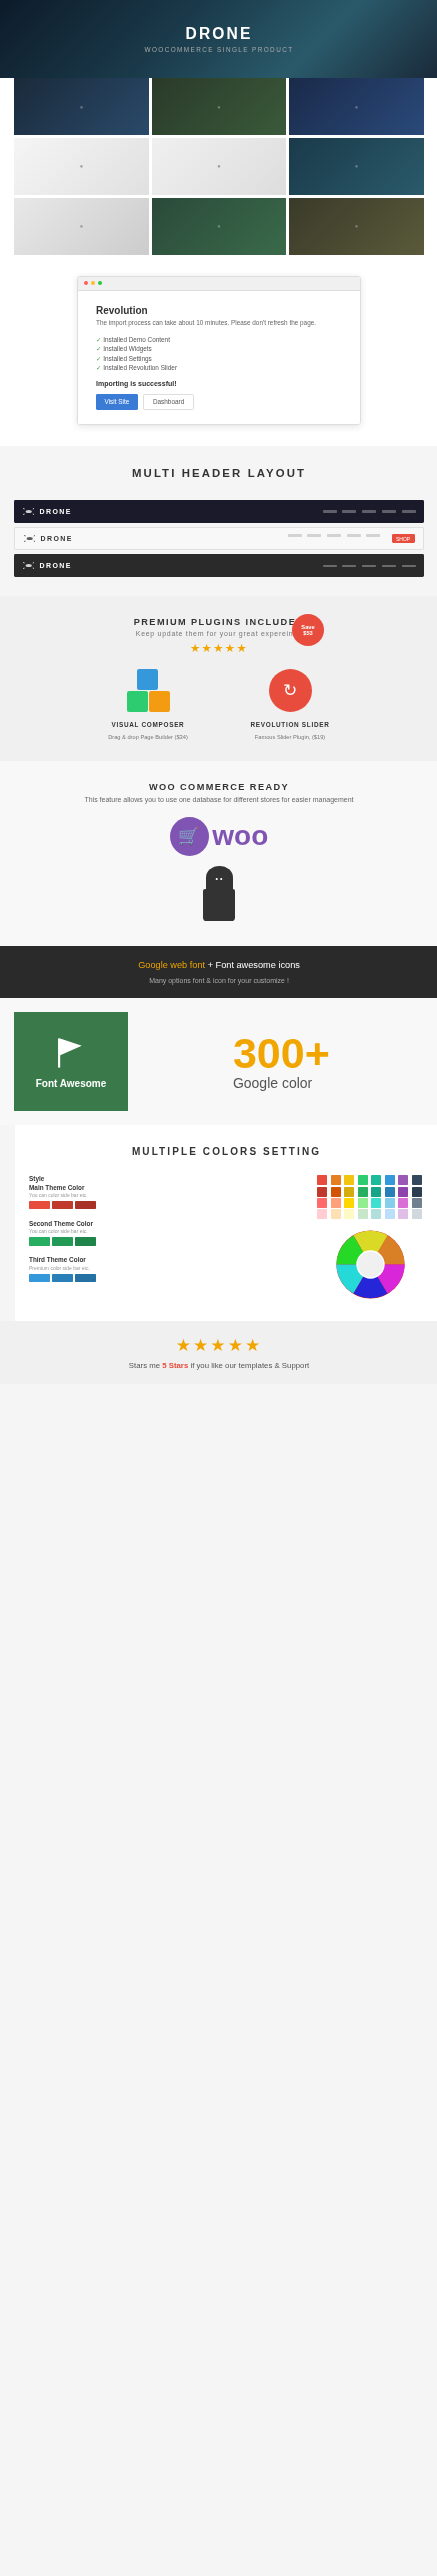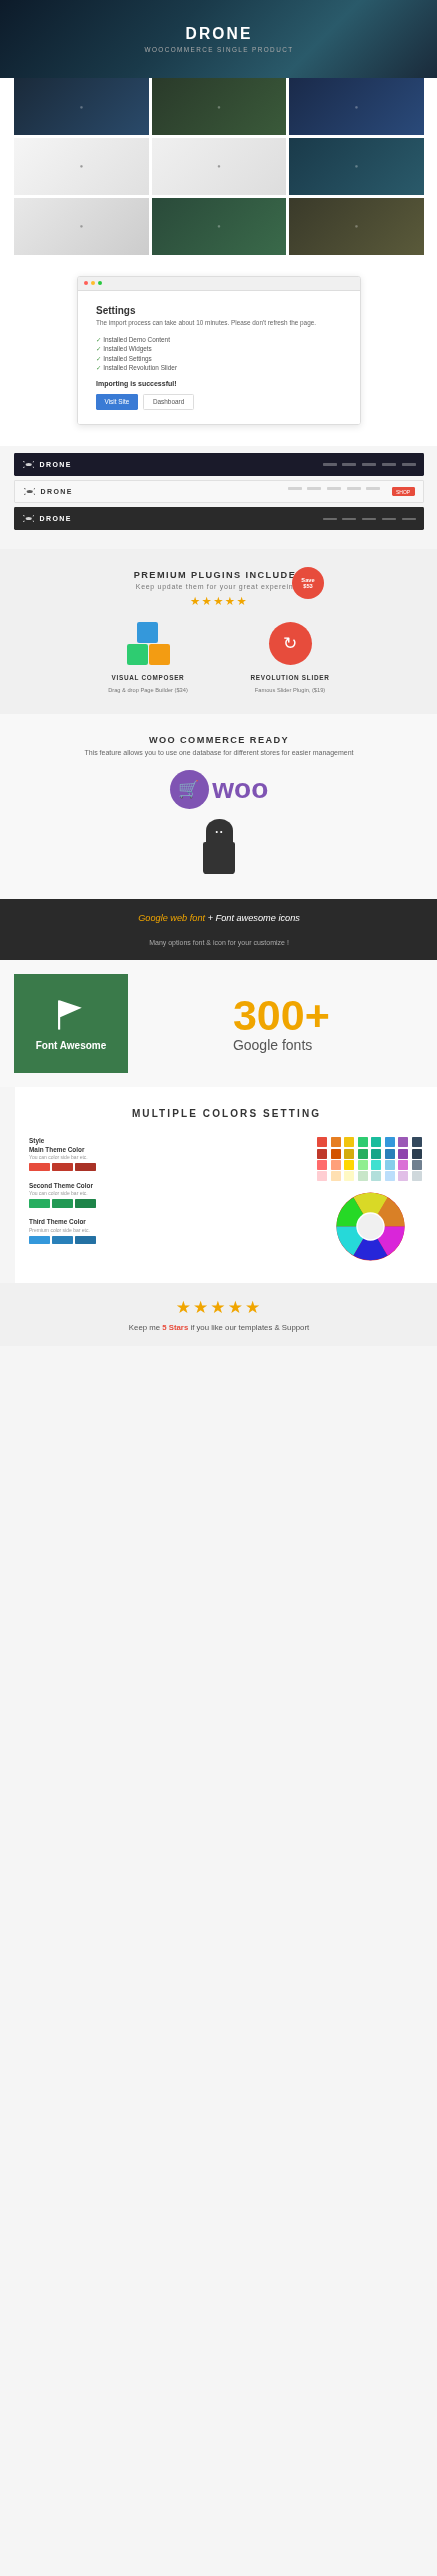--- a/index.html
+++ b/index.html
@@ -426,22 +426,21 @@
 
     
     .font-section {
       background: #2a2a2a;
       padding: 14px;
       text-align: center;
     }
     .font-title {
       color: white;
       font-size: 9.2px;
-      margin-bottom: 16px;
-      font-style: italic;
+      margin-bottom: 7px;
     }
     .font-highlight {
       color: #f0a500;
     }
     .font-desc {
       color: #aaa;
       font-size: 7px;
     }
 
     
@@ -644,38 +643,39 @@
 </section>
 
 <section class="demo-section">
   <div class="demo-window">
     <div class="demo-window-bar">
       <div class="window-dot dot-red"></div>
       <div class="window-dot dot-yellow"></div>
       <div class="window-dot dot-green"></div>
     </div>
     <div class="demo-window-content">
-      <div class="importing-title">Settings</div>
+      <div class="importing-title">Revolution</div>
       <div class="importing-desc">The import process can take about 10 minutes. Please don't refresh the page.</div>
       <ul class="importing-steps">
         <li>Installed Demo Content</li>
         <li>Installed Widgets</li>
         <li>Installed Settings</li>
         <li>Installed Revolution Slider</li>
       </ul>
       <div class="importing-success">Importing is successful!</div>
       <div class="demo-btns">
         <button class="btn-visit">Visit Site</button>
         <button class="btn-dashboard">Dashboard</button>
       </div>
     </div>
   </div>
 </section>
 
 <section class="section-bg-gray">
+  <h2 class="section-title">MULTI HEADER LAYOUT</h2>
   <div class="header-section">
 
     <div class="header-bar">
       <div class="header-dark">
         <svg width="11.4" height="7" viewBox="0 0 30 18">
           <ellipse cx="15" cy="9" rx="8" ry="4" fill="white" opacity="0.8"></ellipse>
           <line x1="4" y1="4" x2="1" y2="1" stroke="white" stroke-width="1.5" opacity="0.6"></line>
           <line x1="26" y1="4" x2="29" y2="1" stroke="white" stroke-width="1.5" opacity="0.6"></line>
           <line x1="4" y1="14" x2="1" y2="17" stroke="white" stroke-width="1.5" opacity="0.6"></line>
           <line x1="26" y1="14" x2="29" y2="17" stroke="white" stroke-width="1.5" opacity="0.6"></line>
@@ -816,21 +816,21 @@
       <line x1="8" y1="5" x2="8" y2="45" stroke="white" stroke-width="2"></line>
     </svg>
     <span class="fa-label">Font Awesome</span>
   </div>
   <div class="google-fonts-box">
     <div>
       <span class="google-fonts-text">
         <span class="gf-500">300</span><span class="gf-plus">+</span>
       </span>
       <span class="gf-google"></span>
-      <span class="gf-fonts">Google fonts</span>
+      <span class="gf-fonts">Google color</span>
     </div>
   </div>
 </section>
 
 <section class="colors-section">
   <h2 class="colors-title">MULTIPLE COLORS SETTING</h2>
   <div class="color-settings">
     <div class="color-options">
 
       <div class="color-option">
@@ -919,16 +919,16 @@
           <circle cx="50" cy="50" r="18" fill="#f0f0f0"></circle>
         </svg>
       </div>
     </div>
   </div>
 </section>
 
 <section class="rating-section">
   <div class="rating-stars">★★★★★</div>
   <div class="rating-text">
-    <span>Keep me </span><span class="rating-link">5 Stars</span><span> if you like our templates &amp; Support</span>
+    <span>Stars me </span><span class="rating-link">5 Stars</span><span> if you like our templates &amp; Support</span>
   </div>
 </section>
 
 
 </body></html>

